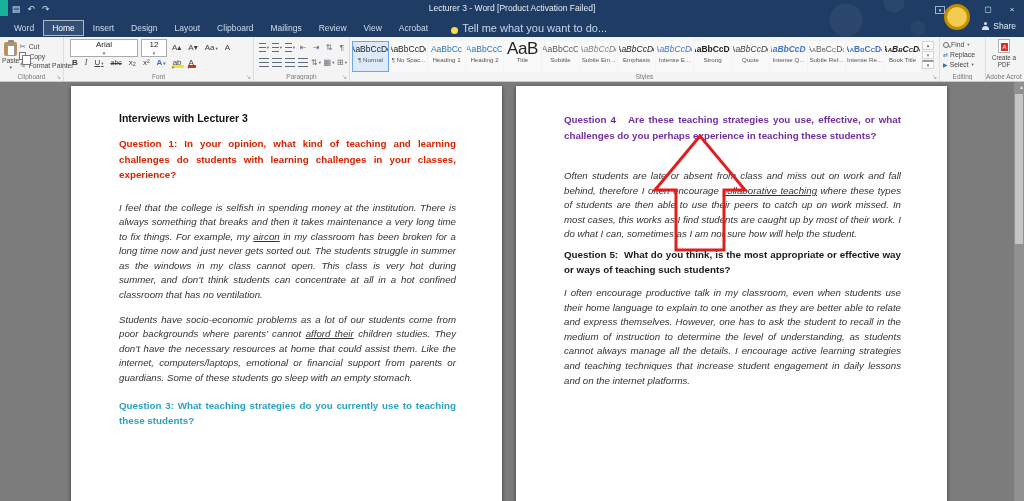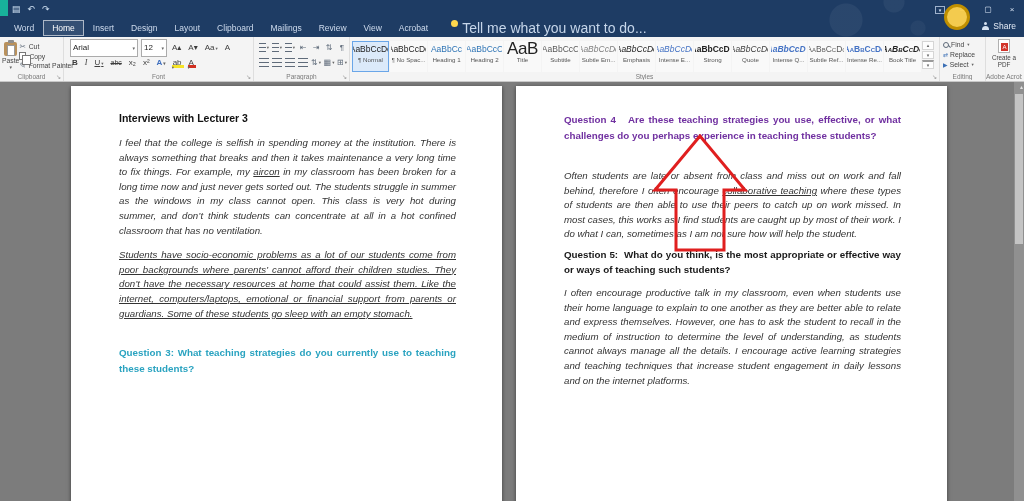--- a/index.html
+++ b/index.html
@@ -19,21 +19,21 @@
   .qat { position:absolute; left:12px; top:2px; display:flex; gap:7px; align-items:center; }
   .qat .qi { font-size:9px; color:#cfe0f2; line-height:14px; }
   .tb-title { position:absolute; left:0; right:0; top:3px; text-align:center; font-size:8.5px; color:#e8eef7; pointer-events:none; }
   .winbtns { position:absolute; right:0; top:0; height:19px; display:flex; }
   .wbtn { width:24px; height:19px; display:flex; align-items:center; justify-content:center; font-size:8px; color:#d6e2f2; }
   .ribopt { border:1px solid #9fb2cc; width:10px; height:8px; font-size:5px; display:flex; align-items:center; justify-content:center; color:#d6e2f2; }
 
   .tabrow { position:relative; height:18px; display:flex; align-items:center; padding-left:6px; }
   .tab { color:#cfdcee; font-size:8.5px; padding:2px 8px; margin-right:1px; }
   .tab.active { border:1px solid rgba(255,255,255,.6); background:rgba(255,255,255,.10); color:#ffffff; }
-  .tellme { display:flex; align-items:flex-start; gap:4px; margin-left:14px; color:#c6d6ea; font-size:14px; }
+  .tellme { display:flex; align-items:flex-end; gap:4px; margin-left:14px; color:#c6d6ea; font-size:11px; }
   .bulb { width:7px; height:7px; background:#ffd84d; border-radius:50%; display:inline-block; }
   .share { position:absolute; right:8px; top:2px; display:flex; align-items:center; gap:4px; color:#e4ecf7; font-size:8.5px; }
   .person { width:8px; height:9px; position:relative; display:inline-block; }
   .person::before { content:""; position:absolute; left:2.5px; top:0; width:3.5px; height:3.5px; border-radius:50%; background:#d6e2f2; }
   .person::after { content:""; position:absolute; left:0.5px; top:4.5px; width:7px; height:4px; border-radius:4px 4px 0 0; background:#d6e2f2; }
 
   
   .ribbon { position:absolute; left:0; top:37px; width:1024px; height:45px; background:#f4f4f4; border-bottom:1px solid #c8c8c8; display:flex; }
   .group { position:relative; border-right:1px solid #dedede; padding:3px 2px 12px 2px; height:44px; }
   .grp-label { position:absolute; bottom:1px; left:0; right:0; text-align:center; font-size:6.5px; color:#7a7a7a; white-space:nowrap; overflow:hidden; }
@@ -51,21 +51,21 @@
   .caret6 { font-size:5px; color:#666; line-height:4px; }
   .smallcol { display:flex; flex-direction:column; gap:1px; padding-top:2px; }
   .sbtn { display:flex; align-items:center; gap:3px; font-size:6.8px; color:#444; height:10px; white-space:nowrap; }
   .sbtn .si { font-size:7.5px; }
   .ic-copy { width:7px; height:8px; border:1px solid #777; background:#fff; position:relative; display:inline-block; }
   .ic-copy::after { content:""; position:absolute; left:2px; top:2px; width:7px; height:8px; border:1px solid #777; background:#fff; }
 
   
   .g-font { width:190px; }
   .frow { display:flex; align-items:center; gap:3px; height:15px; padding-left:4px; }
-  .combo { display:flex; align-items:center; justify-content:space-between; background:#fff; border:1px solid #ababab; height:18px; font-size:8px; color:#222; padding:0 2px; }
+  .combo { display:flex; align-items:center; justify-content:space-between; background:#fff; border:1px solid #ababab; height:18px; font-size:8px; color:#222; padding:0 2px;flex-direction:column; }
   .cb-name { width:68px; }
   .cb-size { width:26px; }
   .cbcaret { font-size:5px; color:#666; }
   .fbtn { font-size:8px; color:#3c3c3c; padding:0 2px; position:relative; white-space:nowrap; }
   .fb-b { font-weight:bold; }
   .fb-i { font-style:italic; font-family:"Liberation Serif", serif; }
   .fb-u { text-decoration:underline; }
   .fb-strike { text-decoration:line-through; font-size:7px; }
   .fb-effects { color:#3f6fbf; font-weight:bold; }
   .underbar { position:relative; }
@@ -125,21 +125,21 @@
   .page.right .content { }
   .doc-heading { font-size:10.5px; font-weight:bold; color:#111; margin-bottom:12px; }
   .q { font-size:9.8px; font-weight:bold; line-height:15.5px; text-align:justify; }
   .q1 { color:#d42300; margin-bottom:18px; }
   .q2 { color:#5ea73c; margin-bottom:30px; }
   .q3 { color:#2aa3c0; }
   .q4 { color:#7030a0; margin-bottom:26px; }
   .q5 { color:#1a1a1a; margin-bottom:8px; }
   .p { font-size:9.7px; font-style:italic; line-height:14.6px; text-align:justify; color:#333; }
   .pp1 { margin-bottom:10px; }
-  .pp2 { margin-bottom:24px;text-decoration:underline; }
+  .pp2 { margin-bottom:12px; }
   .pp4 { margin-bottom:5px; }
   .u { text-decoration:underline; }
   .arrow-svg { position:absolute; left:645px; top:46px; width:110px; height:130px; }
   .vscroll { position:absolute; right:0; top:0; width:10px; height:419px; background:#909090; }
   .vsarrow { position:absolute; right:1px; top:1px; font-size:6px; color:#e0e0e0; }
   .vthumb { position:absolute; right:1px; top:12px; width:8px; height:150px; background:#c4c4c4; }
 
   .click-dot { position:absolute; left:944px; top:4px; width:26px; height:26px; border-radius:50%; background:rgba(255,211,77,.95); border:3px solid #bf8f00; z-index:99; }
 </style>
 </head>
@@ -148,20 +148,21 @@
 <div class="app">
 
   <div class="chrome">
     <div class="titlebar">
       <span class="rec-strip"></span>
       <span class="qat">
         <span class="qi">▤</span>
         <span class="qi">↶</span>
         <span class="qi">↷</span>
       </span>
+      <span class="tb-title">Lecturer 3 - Word [Product Activation Failed]</span>
       <span class="winbtns">
         <span class="wbtn">
             <span class="ribopt">▾</span>
           </span>
         <span class="wbtn">—</span>
         <span class="wbtn">▢</span>
         <span class="wbtn">×</span>
       </span>
     </div>
     <div class="tabrow">
@@ -378,20 +379,21 @@
       <span class="grp-label">Adobe Acrobat</span>
     </div>
 
   </div>
 
   <div class="docarea">
 
     <div class="page left">
       <div class="content">
         <div class="doc-heading">Interviews with Lecturer 3</div>
+        <div class="q q1">Question 1: In your opinion, what kind of teaching and learning challenges do students with learning challenges in your classes, experience?</div>
         <div class="p pp1"><span>I feel that the college is selfish in spending money at the institution. There is always something that breaks and then it takes maintenance a very long time to fix things. For example, my </span><span class="u">aircon</span><span> in my classroom has been broken for a long time now and just never gets sorted out. The students struggle in summer as the windows in my class cannot open. This class is very hot during summer, and don’t think students can concentrate at all in a hot confined classroom that has no ventilation.</span></div>
         <div class="p pp2"><span>Students have socio-economic problems as a lot of our students come from poor backgrounds where parents’ cannot </span><span class="u">afford their</span><span> children studies. They don’t have the necessary resources at home that could assist them. Like the internet, computers/laptops, emotional or financial support from parents or guardians. Some of these students go sleep with an empty stomach.</span></div>
         <div class="q q3">Question 3: What teaching strategies do you currently use to teaching these students?</div>
       </div>
     </div>
 
     <div class="page right">
       <div class="content">
         <div class="q q4">Question 4&nbsp;&nbsp; Are these teaching strategies you use, effective, or what challenges do you perhaps experience in teaching these students?</div>
         <div class="p pp4"><span>Often students are late or absent from class and miss out on work and fall behind, therefore I often encourage </span><span class="u">collaborative teaching</span><span> where these types of students are then able to use their peers to catch up on work missed. In most cases, this works as I find students are caught up by most of their work. I do what I can, sometimes as I am not sure how will help the student.</span></div>

